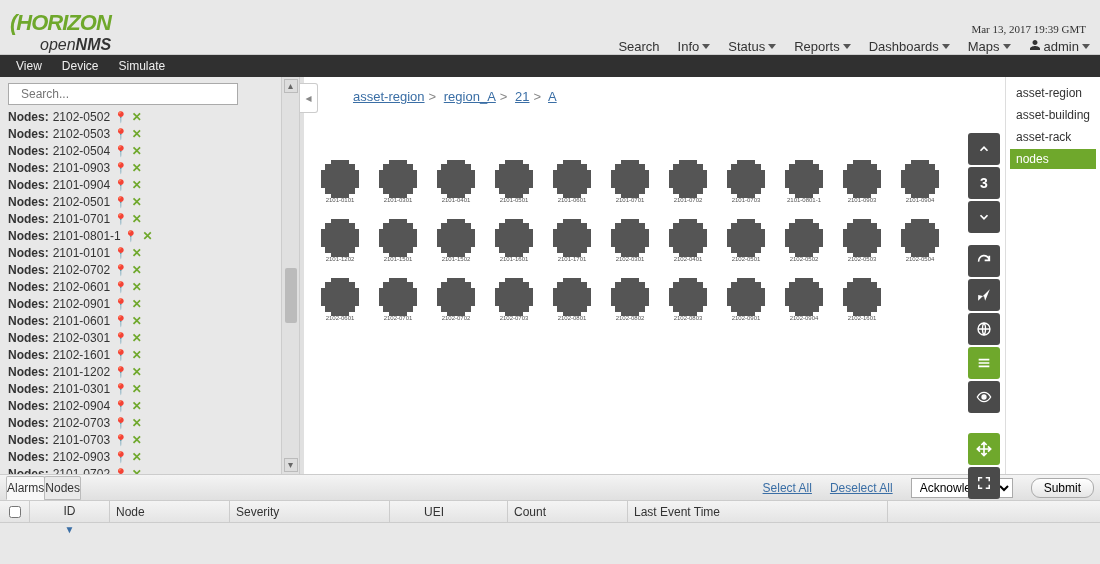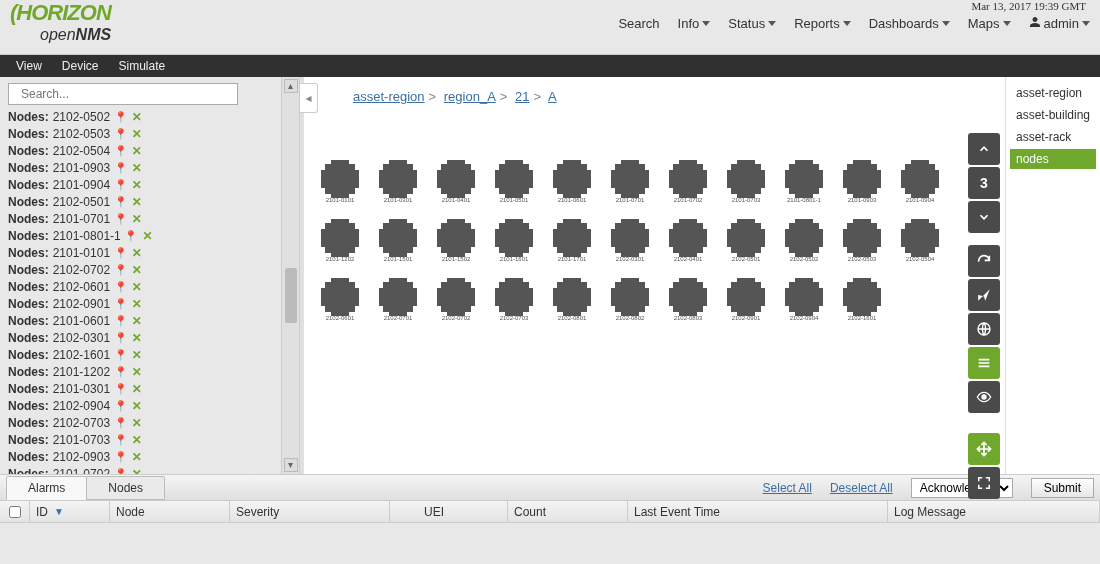--- a/index.html
+++ b/index.html
@@ -1,18 +1,18 @@
 <!DOCTYPE html>
 <html><head>
 <meta charset="utf-8">
 <style>
 * { box-sizing: border-box; margin: 0; padding: 0; }
 body { font-family: Arial, Helvetica, sans-serif; font-size: 12px; color: #333; background: #e8e8e8; width: 1100px; height: 564px; overflow: hidden; position: relative; }
 
-.header { background: #e8e8e8; height: 55px; display: flex; justify-content: space-between; align-items: flex-start; padding: 0 10px; border-bottom: 1px solid #ccc; }
+.header { background: #e8e8e8; height: 55px; display: flex; justify-content: space-between; align-items: flex-end; padding: 0 10px; border-bottom: 1px solid #ccc; }
 .logo { display: flex; flex-direction: column; }
 .logo-main { font-size: 22px; font-weight: bold; font-style: italic; color: #6fa82c; letter-spacing: -1px; }
 .logo-main::before { content: "("; }
 .logo-sub { font-size: 16px; color: #333; font-style: italic; margin-left: 30px; }
 .logo-sub b { font-weight: bold; }
 .header-right { display: flex; flex-direction: column; align-items: flex-end; gap: 4px; }
 .timestamp { font-size: 11px; color: #333; padding-right: 4px; font-family: Liberation Serif, serif; }
 .nav-links { display: flex; gap: 18px; align-items: center; font-size: 13px; color: #333; }
 .nav-links > span { display: flex; align-items: center; gap: 3px; cursor: pointer; }
 .caret { width: 0; height: 0; border-left: 4px solid transparent; border-right: 4px solid transparent; border-top: 5px solid #555; }
@@ -55,32 +55,32 @@
 
 .vtoolbar { position: absolute; right: 100px; top: 56px; display: flex; flex-direction: column; z-index: 10; }
 .vbtn { width: 32px; height: 32px; background: #4a4a4a; color: #fff; display: flex; align-items: center; justify-content: center; font-size: 14px; margin-bottom: 2px; border-radius: 3px; cursor: pointer; }
 .vbtn.num { background: #4a4a4a; font-weight: bold; }
 .vbtn.green { background: #6fa82c; }
 .vgap { height: 10px; }
 .vgap2 { height: 18px; }
 
 .bottom-bar { height: 90px; background: #e8e8e8; border-top: 1px solid #ccc; display: flex; flex-direction: column; }
 .bottom-tabs { display: flex; align-items: center; height: 26px; padding: 0 6px; gap: 0; border-bottom: 1px solid #ccc; background: linear-gradient(#f4f4f4,#e0e0e0); }
-.tab-btn { padding: 4px 21px; font-size: 12px; background: #eaeaea; border: 1px solid #bbb; cursor: pointer; border-radius: 2px 2px 0 0; margin-right: -1px; }
+.tab-btn { padding: 4px 0; font-size: 12px; background: #eaeaea; border: 1px solid #bbb; cursor: pointer; border-radius: 2px 2px 0 0; margin-right: -1px; }
 .tab-btn.active { background: #f8f8f8; border-bottom: 1px solid #f8f8f8; }
 .tab-spacer { flex: 1; }
 .table-actions { display: flex; align-items: center; gap: 18px; font-size: 12px; }
 .table-actions a { color: #3a6ea5; text-decoration: underline; cursor: pointer; }
 .ack-select { height: 20px; font-size: 12px; border: 1px solid #aaa; background: #fff; padding: 0 4px; }
-.submit-btn { padding: 2px 12px; font-size: 12px; background: linear-gradient(#fff,#e6e6e6); border: 1px solid #aaa; border-radius: 0; cursor: pointer; }
+.submit-btn { padding: 2px 12px; font-size: 12px; background: linear-gradient(#fff,#e6e6e6); border: 1px solid #aaa; border-radius: 9px; cursor: pointer; }
 
 .col-headers { display: flex; height: 22px; background: linear-gradient(#f4f4f4,#e4e4e4); border-bottom: 1px solid #ccc; font-size: 12px; }
 .col { border-right: 1px solid #ccc; padding: 3px 6px; display: flex; align-items: center; gap: 6px; }
 .col.chk { width: 30px; justify-content: center; }
-.col.id { width: 80px; }
+.col.id { width: 80px; flex-direction: column; }
 .col.sev { width: 160px; }
 .col.node { width: 120px; }
 .col.uei { width: 90px; margin-left: 28px; }
 .col.count { width: 120px; }
 .col.evt { width: 260px; }
 .col.log { flex: 1; }
 .sort-caret { color: #3a6ea5; font-size: 10px; }
 input[type=checkbox] { width: 12px; height: 12px; }
 </style>
 </head>
@@ -497,15 +497,14 @@
       </div>
     <div class="col id">
         <span>ID</span> 
         <span class="sort-caret">▼</span>
       </div>
     <div class="col node">Node</div>
     <div class="col sev">Severity</div>
     <div class="col uei">UEI</div>
     <div class="col count">Count</div>
     <div class="col evt">Last Event Time</div>
-    <div class="col log">Log Message</div>
   </div>
 </div>
 
 </body></html>

